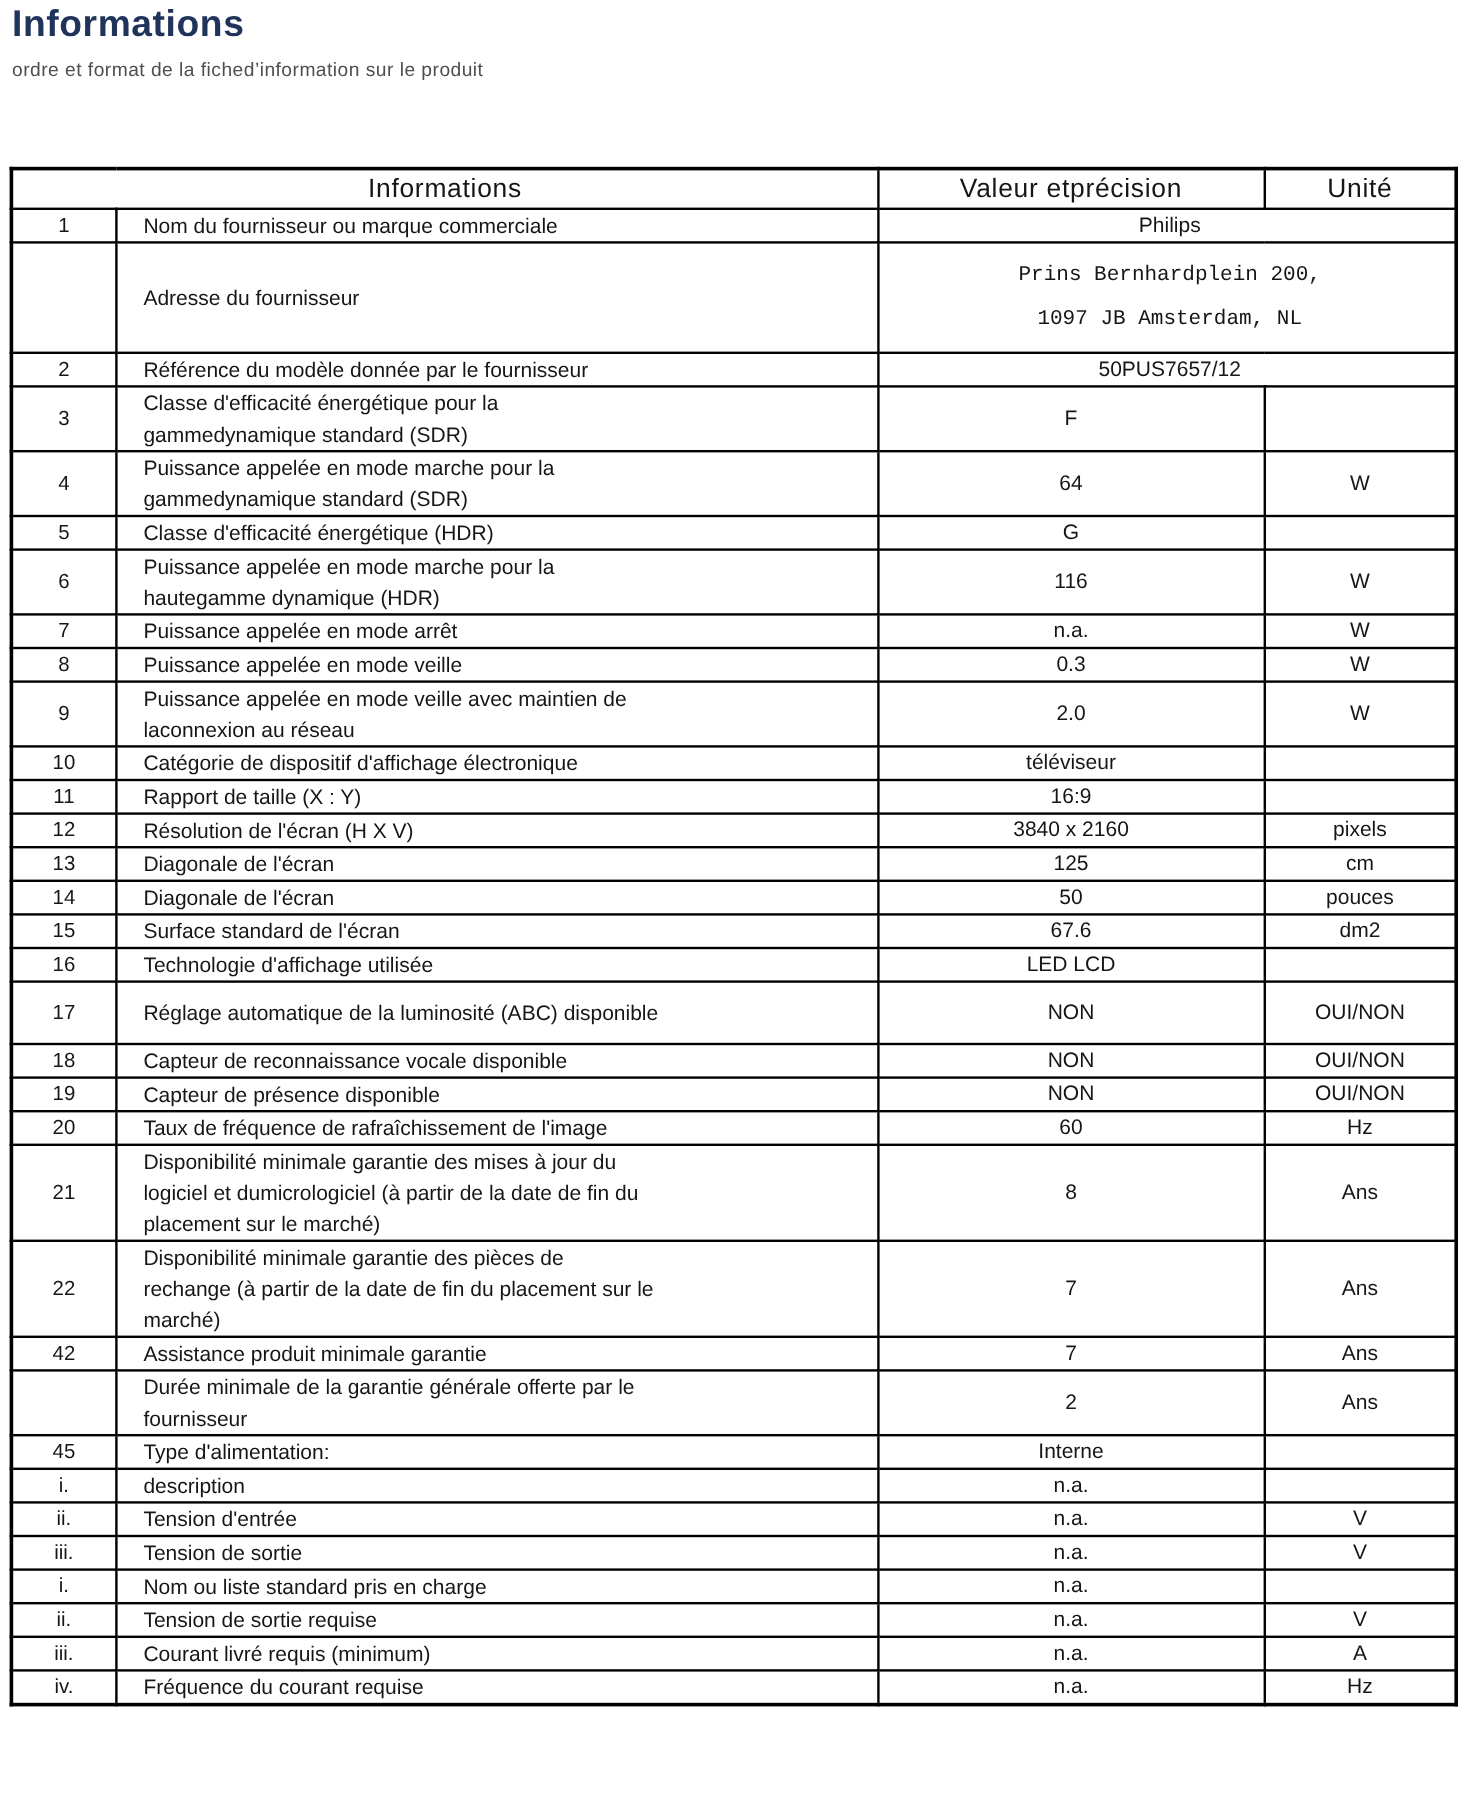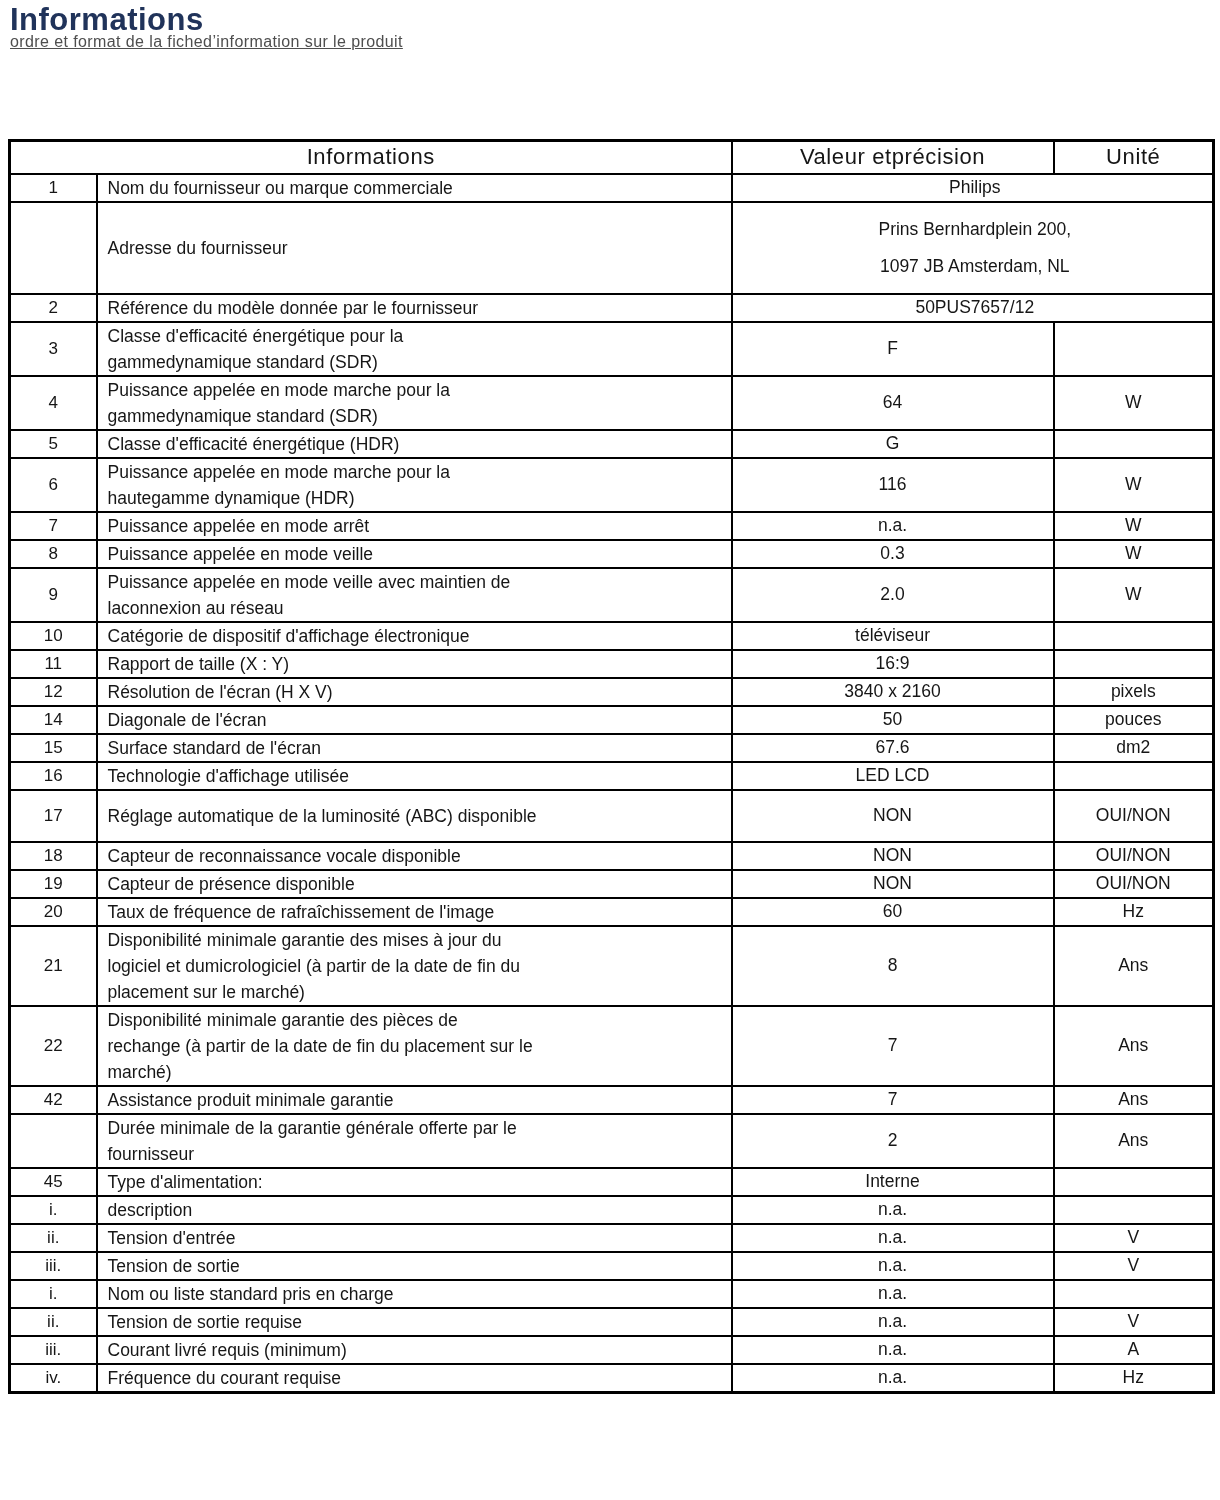--- a/index.html
+++ b/index.html
@@ -5,35 +5,35 @@
   html,body{margin:0;padding:0;}
   body{
     width:1220px;height:1500px;background:#ffffff;position:relative;
     font-family:"Liberation Sans", sans-serif;color:#161616;overflow:hidden;
   }
   .page-title{
     position:absolute;left:10px;top:2px;margin:0;
     font-size:31px;font-weight:bold;color:#20335a;letter-spacing:0.5px;
   }
   .page-subtitle{
-    position:absolute;left:10px;top:33px;margin:0;
-    font-size:16px;color:#4e4e4e;letter-spacing:0.4px;text-decoration:underline;
+    position:absolute;left:10px;top:50px;margin:0;
+    font-size:16px;color:#4e4e4e;letter-spacing:0.4px;
   }
   table.fiche{
     position:absolute;left:8px;top:139px;width:1204px;
     border-collapse:collapse;table-layout:fixed;
     border:3px solid #000;
   }
   .fiche th,.fiche td{border:2px solid #000;vertical-align:middle;}
   .fiche th{font-weight:normal;font-size:22px;letter-spacing:0.6px;text-align:center;padding:1px 0;}
   td.num{text-align:center;font-size:17px;padding:0 2px;}
-  td.lbl{font-size:17.5px;line-height:26px;padding:0 4px 0 10px;white-space:pre-line;}
+  td.lbl{font-size:17.5px;line-height:26px;padding:0 4px 0 22px;white-space:pre-line;}
   td.val{text-align:center;font-size:17.5px;}
   td.vall{text-align:center;padding-left:6px;font-size:17.5px;}
-  td.addrv{line-height:37px;white-space:pre-line;}
+  td.addrv{line-height:37px;white-space:pre-line;font-family:Liberation Mono, monospace;}
   td.unit{text-align:center;font-size:17.5px;}
   tr.hh{height:33px;} tr.s{height:26px;} tr.d{height:54px;}
   tr.t{height:80px;} tr.a{height:92px;} tr.m{height:52px;}
 </style>
 </head>
 <body>
 
 <h1 class="page-title">Informations</h1>
 <p class="page-subtitle">ordre et format de la fiched’information sur le produit</p>
 
@@ -126,20 +126,26 @@
       <td class="val">16:9</td>
       <td class="unit"></td>
     </tr>
     <tr class="s">
       <td class="num">12</td>
       <td class="lbl">Résolution de l'écran (H X V)</td>
       <td class="val">3840 x 2160</td>
       <td class="unit">pixels</td>
     </tr>
     <tr class="s">
+      <td class="num">13</td>
+      <td class="lbl">Diagonale de l'écran</td>
+      <td class="val">125</td>
+      <td class="unit">cm</td>
+    </tr>
+    <tr class="s">
       <td class="num">14</td>
       <td class="lbl">Diagonale de l'écran</td>
       <td class="val">50</td>
       <td class="unit">pouces</td>
     </tr>
     <tr class="s">
       <td class="num">15</td>
       <td class="lbl">Surface standard de l'écran</td>
       <td class="val">67.6</td>
       <td class="unit">dm2</td>

